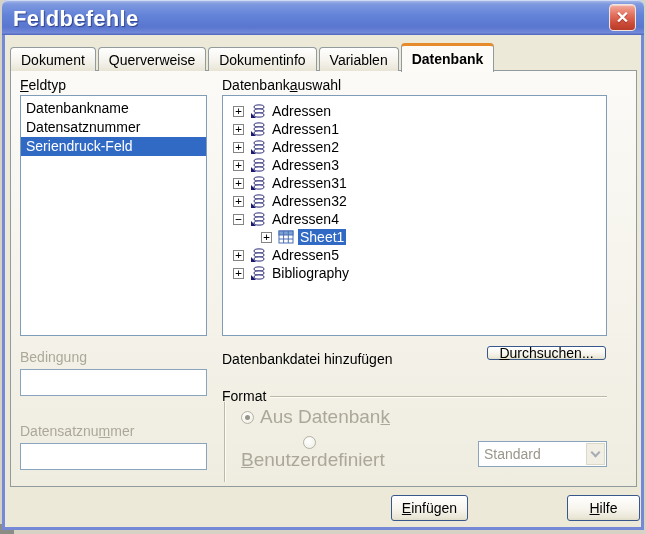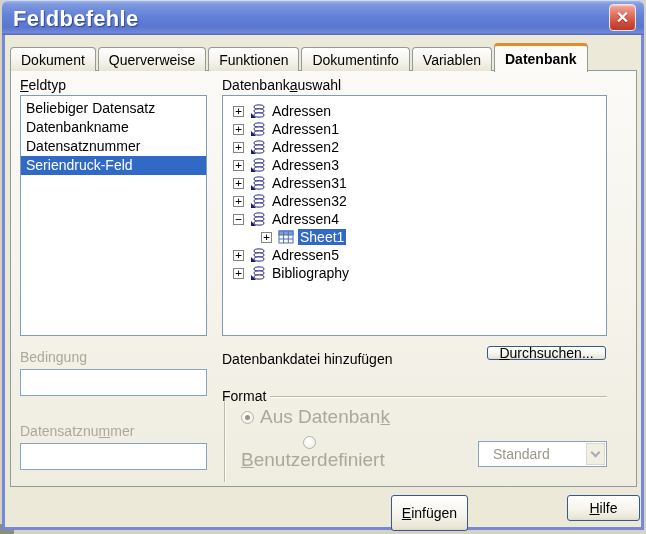--- a/index.html
+++ b/index.html
@@ -110,21 +110,21 @@
   .radio-circle.checked::after {
     content:""; position:absolute; left:3px; top:3px; width:5px; height:5px; border-radius:50%; background:#97958a;
   }
   .radio-text { font-size:19px; color:#aca899; }
 
   
   .combo {
     position:absolute; left:478px; top:441px; width:129px; height:26px; z-index:5;
     background:#fff; border:1px solid #8aa4bd; display:flex; align-items:center;
   }
-  .combo-value { flex:1; font-size:14px; color:#9a978a; padding-left:14px; }
+  .combo-value { flex:1; font-size:14px; color:#9a978a; padding-left:5px; }
   .combo-arrow-btn {
     width:19px; height:22px; margin-right:1px; background:#f1efe3; border:1px solid #ddd9c8;
     display:flex; align-items:center; justify-content:center;
   }
   .combo-chevron { width:7px; height:7px; border-right:2px solid #a5adb3; border-bottom:2px solid #a5adb3; transform:rotate(45deg); margin-top:-4px; }
 </style>
 </head>
 <body>
 
 <div id="canvas">
@@ -141,39 +141,35 @@
   <div class="dialog-body"></div>
 
   <div class="tabstrip">
     <div class="tab">
         <span>Dokument</span>
       </div>
     <div class="tab">
         <span>Querverweise</span>
       </div>
     <div class="tab">
-        <span>Funktionen</span>
-      </div>
-    <div class="tab">
         <span>Dokumentinfo</span>
       </div>
     <div class="tab">
         <span>Variablen</span>
       </div>
     <div class="tab active">
         <span>Datenbank</span>
       </div>
   </div>
 
   <div class="pane"></div>
 
   <span class="lbl" style="left:20px; top:77px;"><span></span><span class="mn">F</span><span>eldtyp</span></span>
 
   <div class="listbox">
-    <div class="list-item">Beliebiger Datensatz</div>
     <div class="list-item">Datenbankname</div>
     <div class="list-item">Datensatznummer</div>
     <div class="list-item selected">Seriendruck-Feld</div>
   </div>
 
   <span class="lbl" style="left:222px; top:77px;"><span>Datenbank</span><span class="mn">a</span><span>uswahl</span></span>
 
   <div class="tree">
     <div class="tree-row">
       <span class="expander">+</span>
@@ -320,20 +316,20 @@
     <span class="radio-text"><span></span><span class="mn">B</span><span>enutzerdefiniert</span></span>
   </div>
 
   <div class="combo">
     <span class="combo-value">Standard</span>
     <span class="combo-arrow-btn">
         <span class="combo-chevron"></span>
       </span>
   </div>
 
-  <div class="btn" style="left:391px; top:495px; width:77px; height:36px;">
+  <div class="btn" style="left:391px; top:495px; width:77px; height:26px;">
     <span><span></span><span class="mn">E</span><span>infügen</span></span>
   </div>
   <div class="btn" style="left:567px; top:495px; width:73px; height:26px;">
     <span><span></span><span class="mn">H</span><span>ilfe</span></span>
   </div>
 
 </div>
 
 </body></html>

